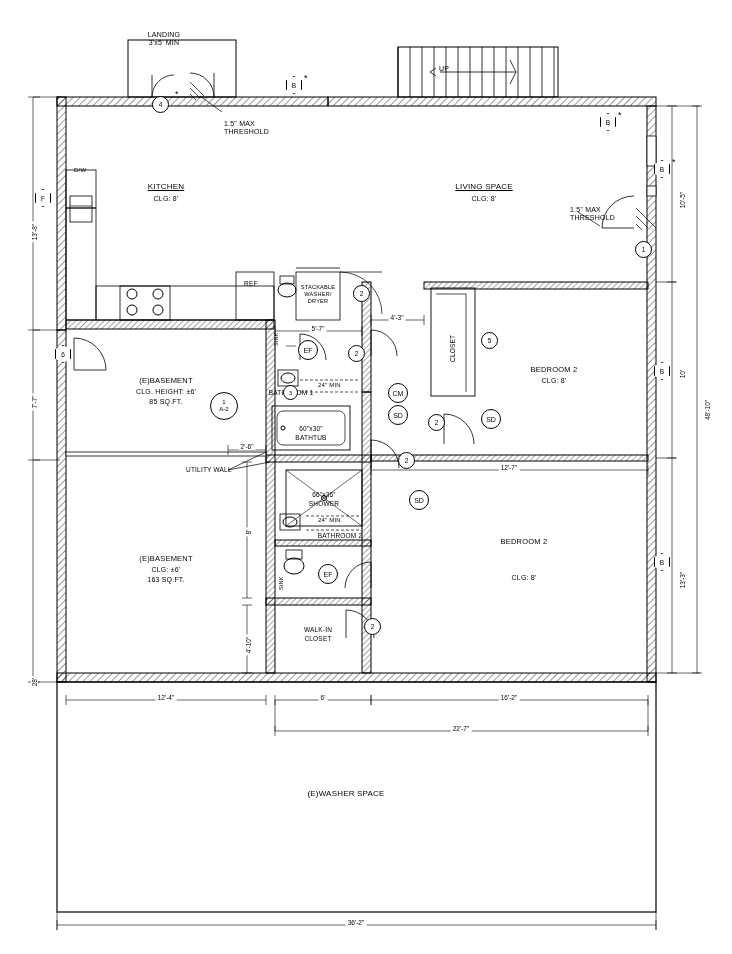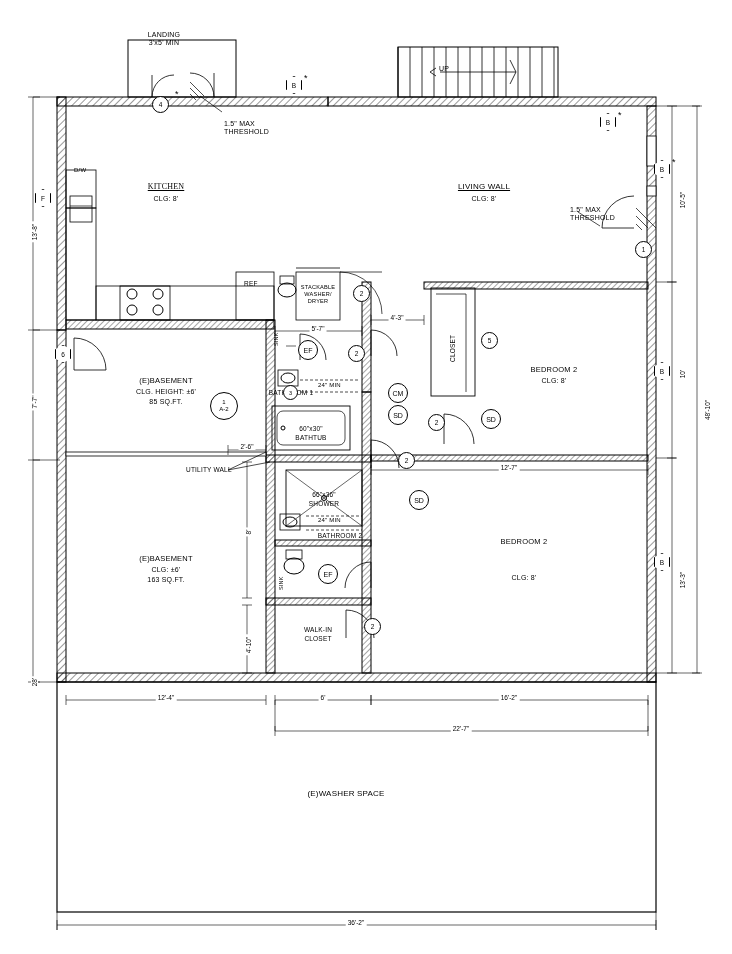--- a/index.html
+++ b/index.html
@@ -273,26 +273,26 @@
       </g>
     </g>
   </svg>
 
   <div class="txt c" style="left:164px;top:31px;">LANDING
 3'x5' MIN</div>
   <div class="txt l" style="left:224px;top:120px;">1.5" MAX
 THRESHOLD</div>
   <div class="txt l" style="left:439px;top:65px;font-size:7px;">UP</div>
 
-  <div class="txt c u" style="left:166px;top:183px;font-size:8px;font-family:Liberation Serif, serif;">KITCHEN</div>
+  <div class="txt c u" style="left:166px;top:183px;font-size:8px;">KITCHEN</div>
   <div class="txt c" style="left:166px;top:195px;">CLG: 8'</div>
   <div class="txt l" style="left:74px;top:166px;font-size:6px;">D/W</div>
   <div class="txt l" style="left:244px;top:280px;font-size:6.5px;">REF</div>
 
-  <div class="txt c u" style="left:484px;top:183px;font-size:8px;">LIVING WALL</div>
+  <div class="txt c u" style="left:484px;top:183px;font-size:8px;">LIVING SPACE</div>
   <div class="txt c" style="left:484px;top:195px;">CLG: 8'</div>
   <div class="txt l" style="left:570px;top:206px;">1.5" MAX
 THRESHOLD</div>
 
   <div class="txt c" style="left:318px;top:284px;font-size:5.6px;line-height:7px;">STACKABLE
 WASHER/
 DRYER</div>
 
   <div class="txt c" style="left:166px;top:377px;font-size:7.5px;">(E)BASEMENT</div>
   <div class="txt c" style="left:166px;top:388px;">CLG. HEIGHT: ±6'</div>

